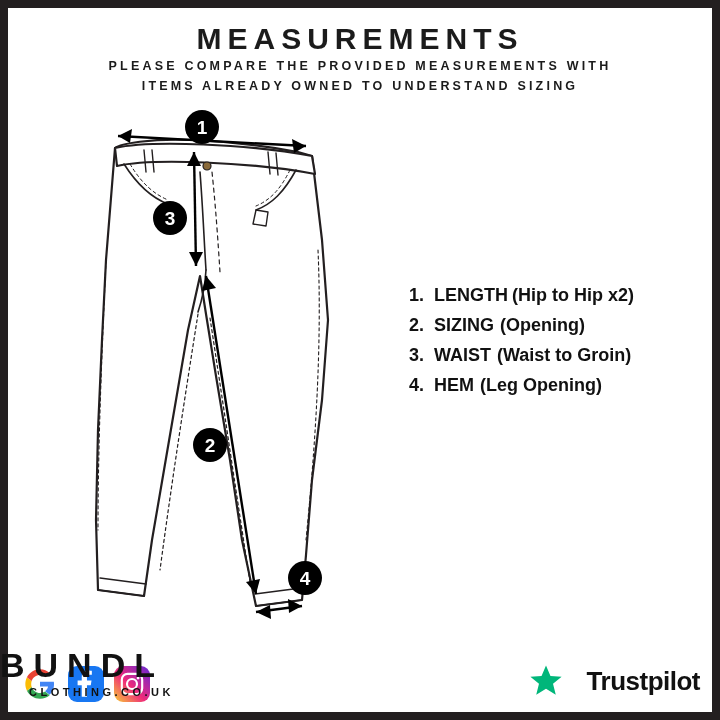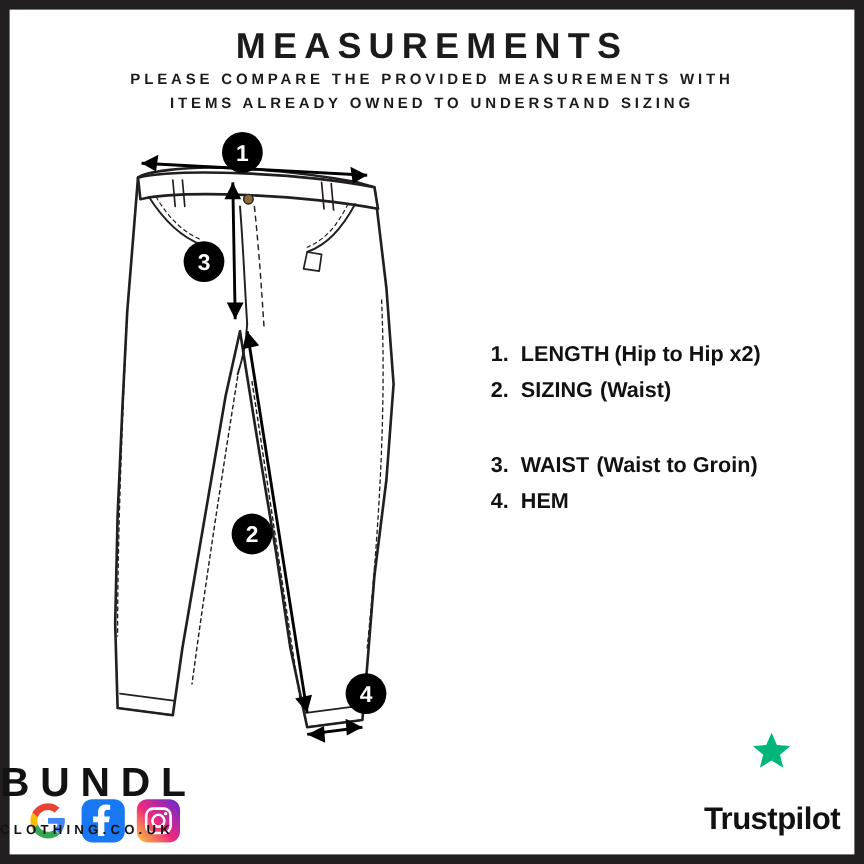--- a/index.html
+++ b/index.html
@@ -116,30 +116,30 @@
     font-weight: bold;
     letter-spacing: 9px;
     color: #121212;
     line-height: 38px;
   }
   .brand-sub {
     font-size: 11px;
     font-weight: bold;
     letter-spacing: 3.5px;
     color: #121212;
-    margin-top: 15px;
+    margin-top: 2px;
+    padding-left: 29px;
   }
   .trustpilot {
     position: absolute;
     right: 20px;
     bottom: 22px;
     display: flex;
     align-items: center;
     gap: 24px;
-    flex-direction: column;
   }
   .tp-text {
     font-size: 26px;
     font-weight: bold;
     letter-spacing: -0.5px;
     color: #111111;
   }
 </style>
 </head>
 <body>
@@ -259,30 +259,31 @@
 
   <div class="legend">
     <div class="legend-row">
       <span class="legend-num">1.</span>
       <span class="legend-label">LENGTH</span>
       <span class="legend-paren" style="margin-left:4px;">(Hip to Hip x2)</span>
     </div>
     <div class="legend-row">
       <span class="legend-num">2.</span>
       <span class="legend-label">SIZING</span>
-      <span class="legend-paren" style="margin-left:6px;">(Waist)</span>
+      <span class="legend-paren" style="margin-left:6px;">(Opening)</span>
     </div>
     <div class="legend-row">
       <span class="legend-num">3.</span>
       <span class="legend-label">WAIST</span>
-      <span class="legend-paren" style="margin-left:6px;margin-top:32px;">(Waist to Groin)</span>
+      <span class="legend-paren" style="margin-left:6px;">(Waist to Groin)</span>
     </div>
     <div class="legend-row">
       <span class="legend-num">4.</span>
       <span class="legend-label">HEM</span>
+      <span class="legend-paren" style="margin-left:6px;">(Leg Opening)</span>
     </div>
   </div>
 
   <div class="footer-socials">
     <div class="social">
       <svg width="32" height="32" viewBox="0 0 48 48" xmlns="http://www.w3.org/2000/svg">
         <path fill="#4285F4" d="M45.1 24.5c0-1.6-.1-2.8-.4-4H24v7.3h12.1c-.2 2-1.6 5-4.5 7l6.9 5.3c4.1-3.8 6.6-9.4 6.6-15.6z"></path>
         <path fill="#34A853" d="M24 46c5.9 0 10.9-2 14.5-5.3l-6.9-5.3c-1.9 1.3-4.4 2.2-7.6 2.2-5.8 0-10.7-3.8-12.5-9.1l-7.1 5.5C8.1 41.1 15.4 46 24 46z"></path>
         <path fill="#FBBC05" d="M11.5 28.5c-.5-1.4-.7-2.9-.7-4.5s.3-3.1.7-4.5l-7.1-5.5C2.9 17.1 2 20.4 2 24s.9 6.9 2.4 10z"></path>
         <path fill="#EA4335" d="M24 10.6c3.2 0 6 1.1 8.2 3.2l6.1-6.1C34.9 4.2 29.9 2 24 2 15.4 2 8.1 6.9 4.4 14l7.1 5.5c1.8-5.3 6.7-8.9 12.5-8.9z"></path>

